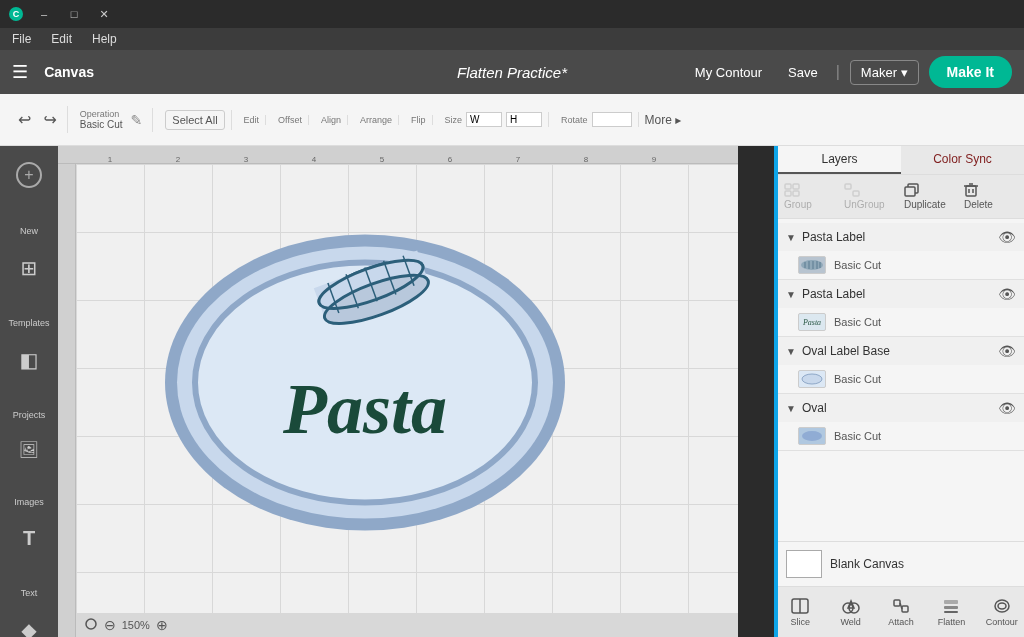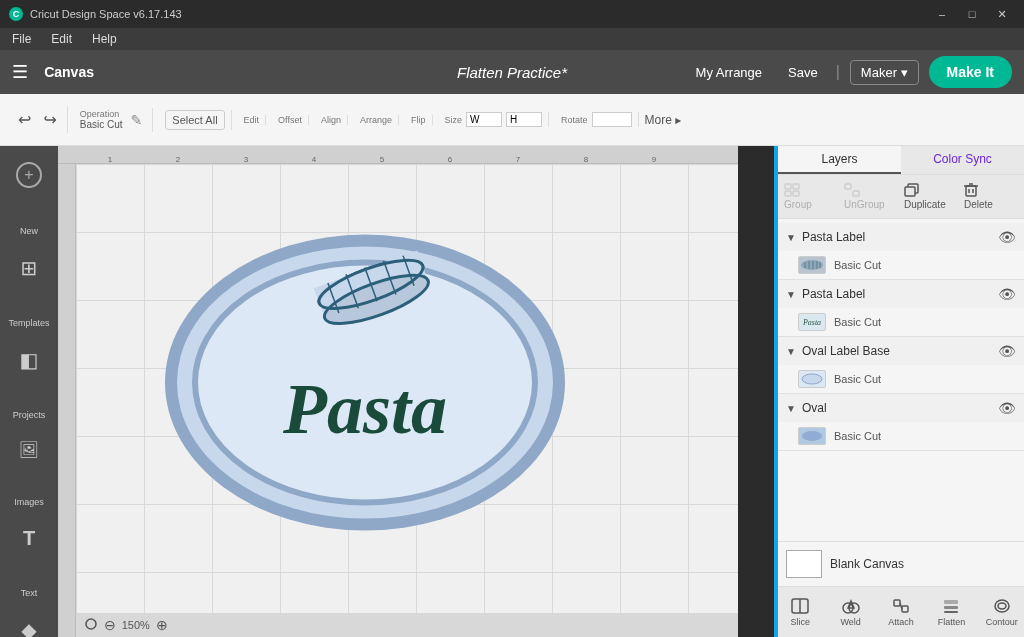--- a/index.html
+++ b/index.html
@@ -208,21 +208,21 @@
       flex-direction: column;
       margin-left: 36px;
     }
     .panel-tabs {
       display: flex;
       background: #e8e8e8;
       border-bottom: 1px solid #ddd;
     }
     .panel-tab {
       flex: 1; padding: 6px 4px; text-align: center; font-size: 12px;
-      color: #6d28d9; cursor: pointer; border-bottom: 2px solid transparent;
+      color: #7f1d1d; cursor: pointer; border-bottom: 2px solid transparent;
     }
     .panel-tab.active {
       color: #333; border-bottom: 2px solid #555; background: #f5f5f5;
     }
     .panel-actions {
       display: flex;
       background: #e8e8e8;
       padding: 4px;
       gap: 2px;
       border-bottom: 1px solid #ddd;
@@ -296,40 +296,39 @@
     .pasta-svg { width: 100%; height: 100%; }
   </style>
 </head>
 <body>
 
 <div class="title-bar">
   <svg width="16" height="16" viewBox="0 0 16 16" style="margin-right:6px">
     <circle cx="8" cy="8" r="7" fill="#00b894"></circle>
     <text x="8" y="11" text-anchor="middle" font-size="9" fill="white" font-weight="bold">C</text>
   </svg>
-  <span class="title-text">Cricut Design Space  v6.17.143</span>
   <div class="window-controls">
     <button class="win-btn">–</button>
     <button class="win-btn">□</button>
     <button class="win-btn close">✕</button>
   </div>
 </div>
 
 <div class="menu-bar">
   <span>File</span>
   <span>Edit</span>
   <span>Help</span>
 </div>
 
 <div class="top-nav" style="position:relative;">
   <span class="hamburger">☰</span>
   <span class="canvas-label">Canvas</span>
   <span class="project-title">Flatten Practice*</span>
   <div class="nav-right">
-    <button class="my-projects-btn">My Arrange</button>
+    <button class="my-projects-btn">My Contour</button>
     <button class="save-btn">Save</button>
     <span class="separator">|</span>
     <button class="maker-btn">
       <span>Maker</span>
       <span>▾</span>
     </button>
     <button class="make-it-btn">Make It</button>
   </div>
 </div>
 

